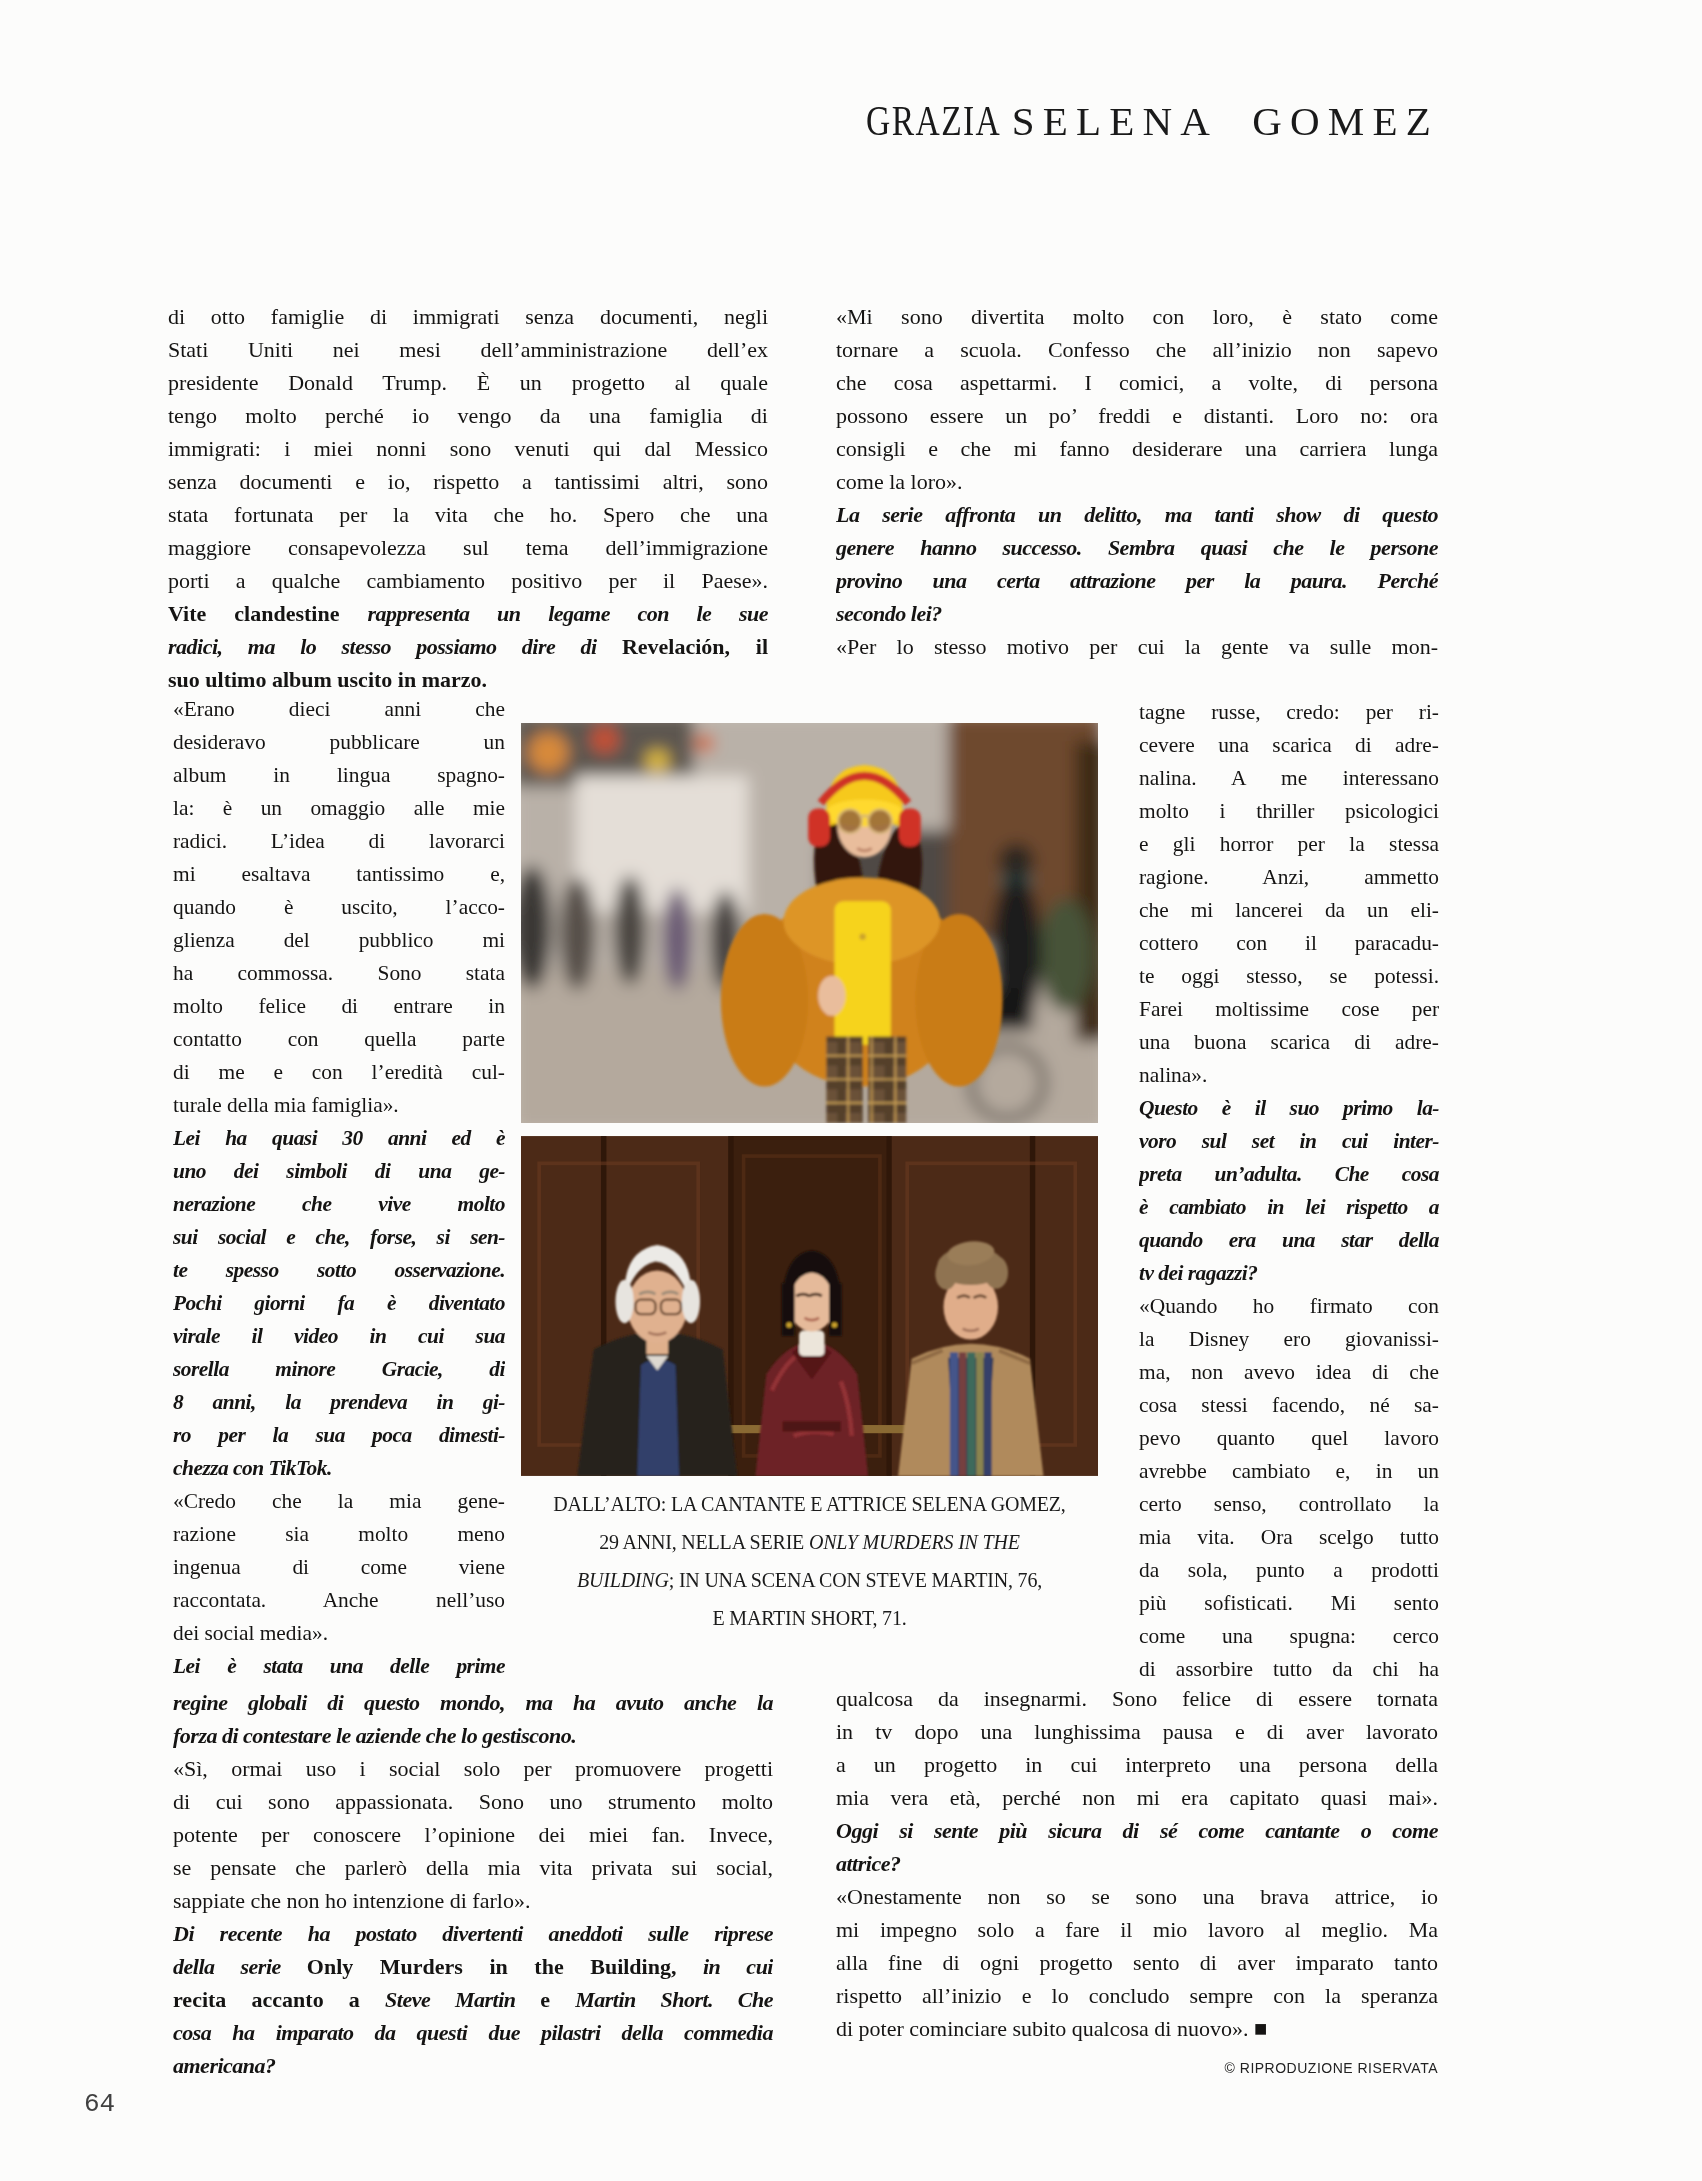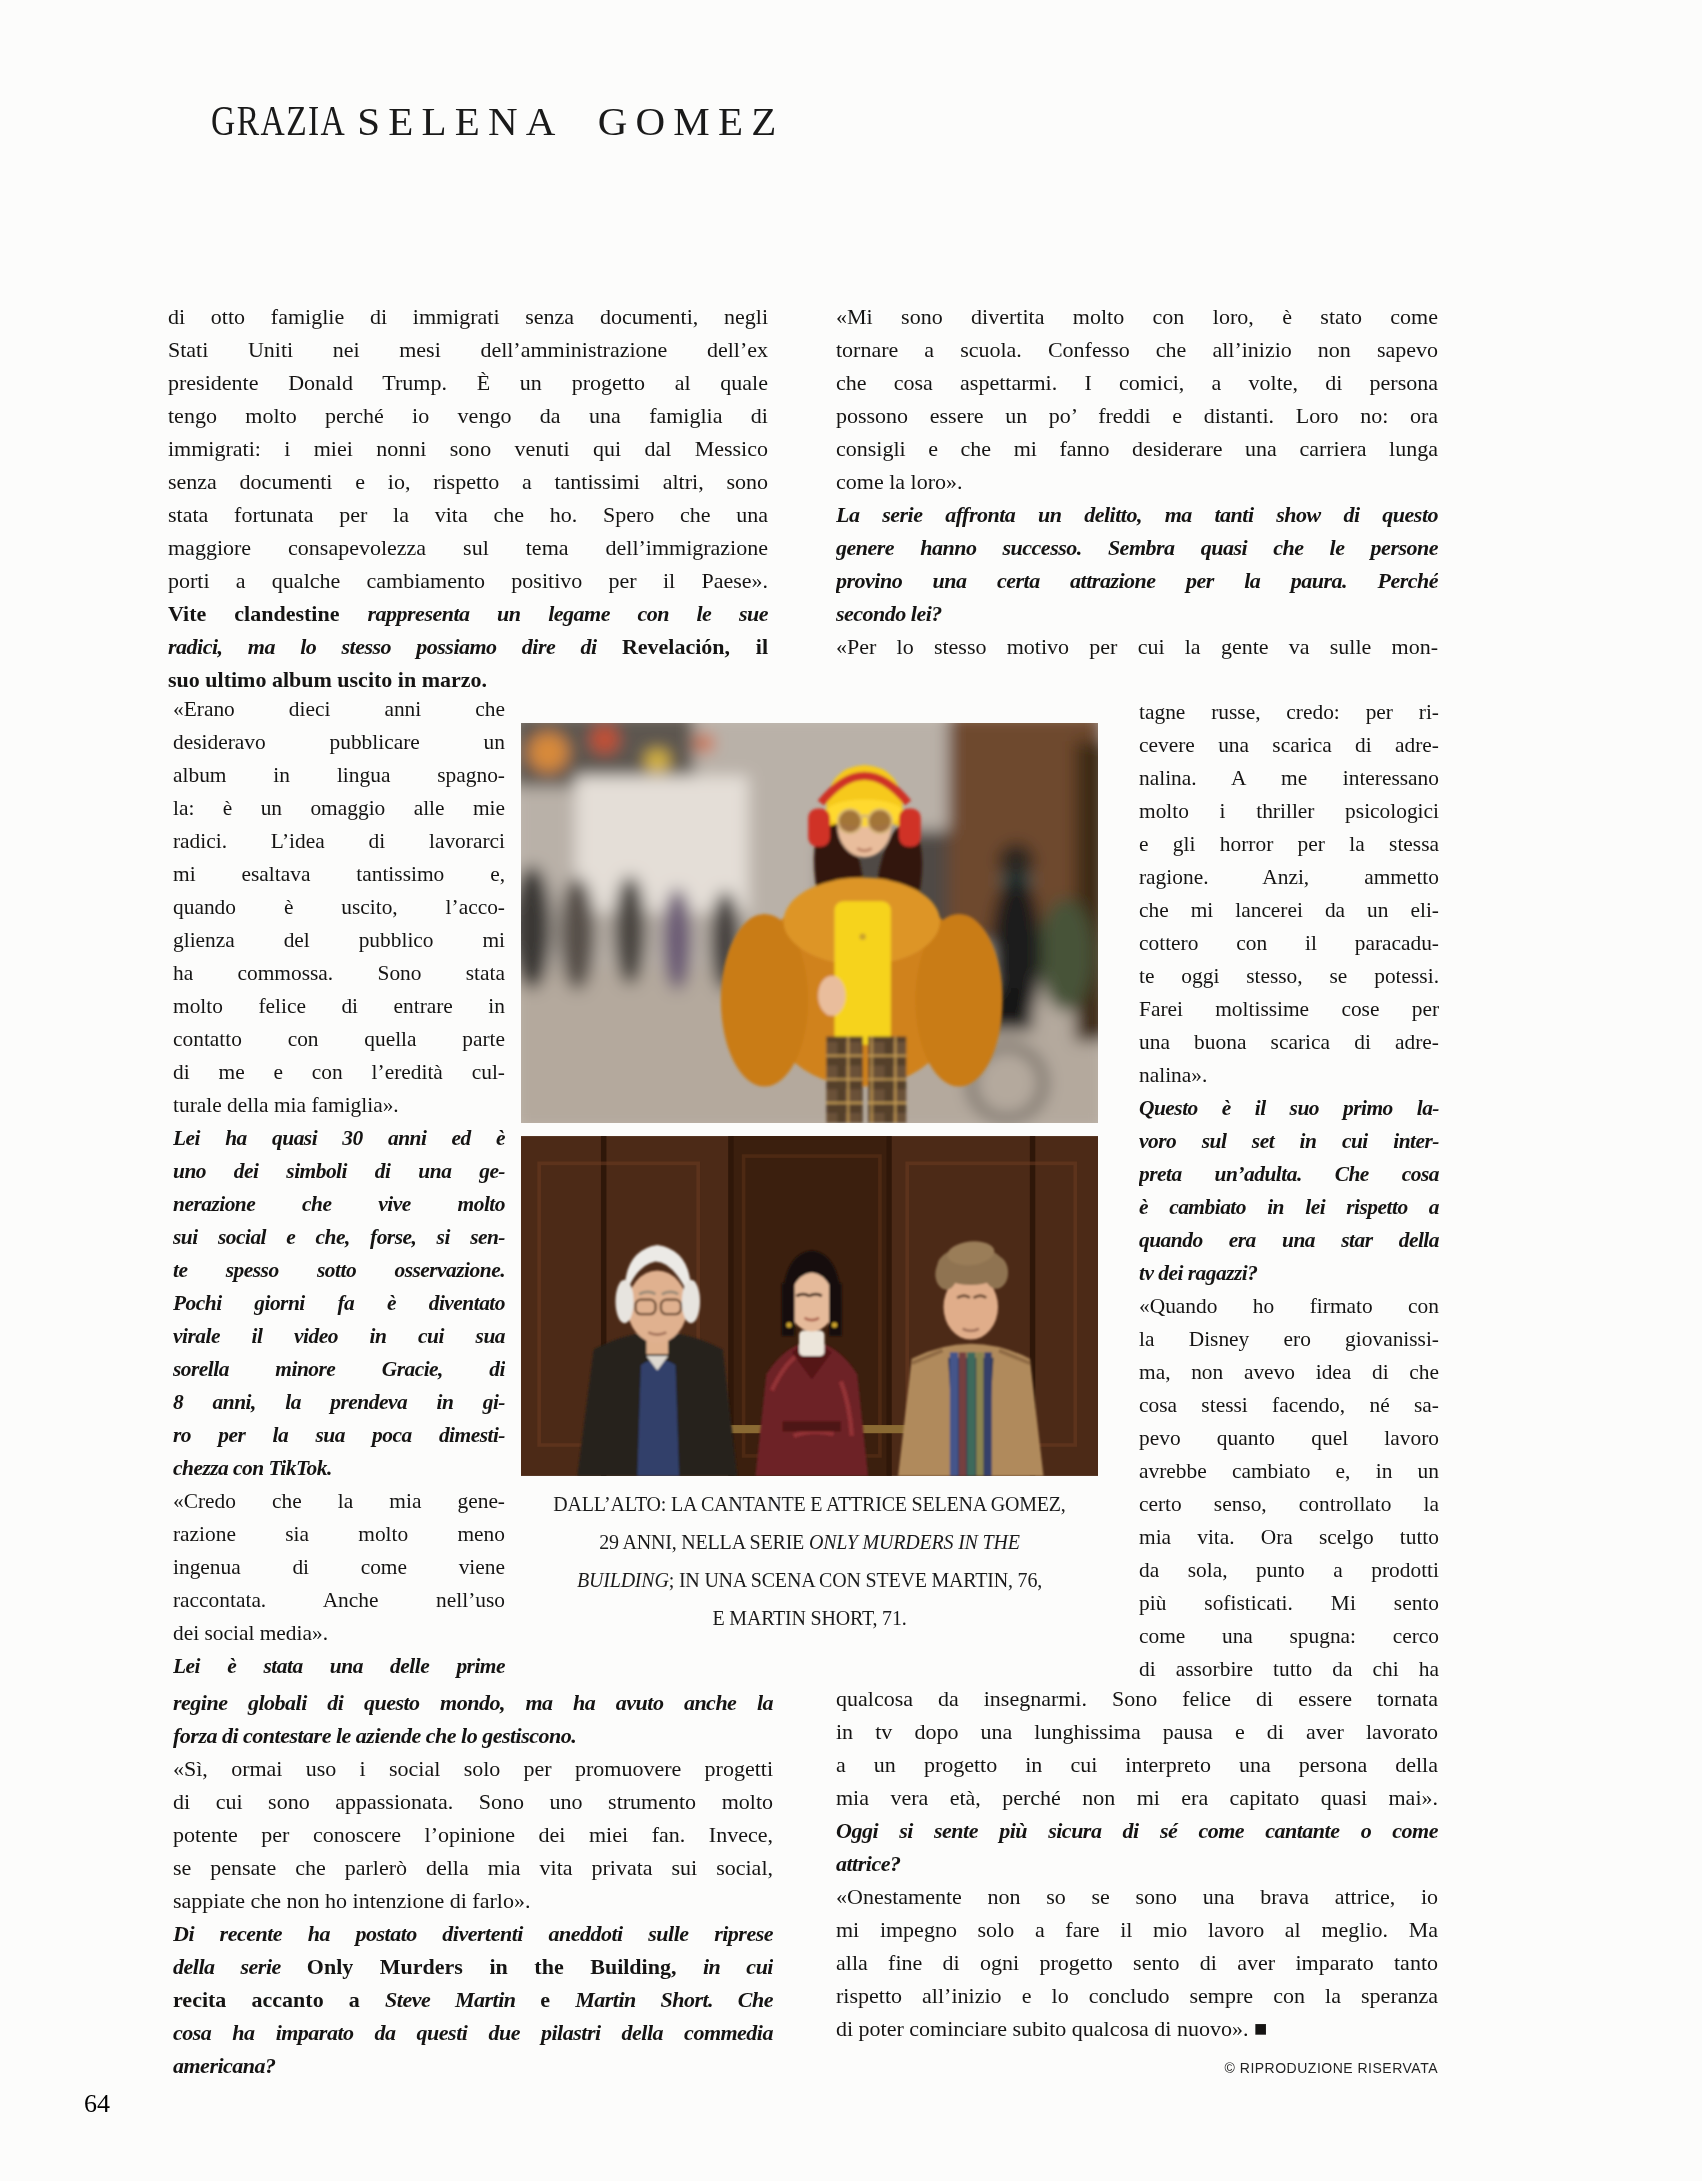--- a/index.html
+++ b/index.html
@@ -1,20 +1,20 @@
 <!DOCTYPE html>
 <html style="font-size:14.5px"><head>
 <meta charset="utf-8">
 <style>
   html,body{margin:0;padding:0;background:#ffffff;}
   .page{position:relative;width:1703px;height:2182px;background:#fcfcfb;
         font-family:"Liberation Serif",serif;color:#151413;overflow:hidden;}
 
   
-  .header{position:absolute;left:173px;top:96px;width:1266px;text-align:left;white-space:nowrap;}
+  .header{position:absolute;left:173px;top:96px;width:1266px;text-align:right;white-space:nowrap;}
   .logo{display:inline-block;font-size:43px;letter-spacing:1.8px;transform:scaleX(.78);
         transform-origin:right center;color:#1a1a1a;}
   .kicker{display:inline-block;font-size:41px;letter-spacing:8.2px;word-spacing:18px;margin-left:7.3px;color:#1a1a1a;}
 
   
   .col{position:absolute;}
   .line{height:33px;line-height:33px;font-size:22px;text-align:justify;text-align-last:justify;
         overflow:hidden;}
   .line.last{text-align-last:left;}
   .col.narrow .line{font-size:21.4px;}
@@ -37,22 +37,22 @@
   .photo svg{display:block;}
 
   
   .caption{position:absolute;left:521px;top:1485px;width:577px;}
   .caption .line{height:38px;line-height:38px;text-align:center;text-align-last:center;
         font-family:Liberation Serif, serif;font-size:20px;letter-spacing:-0.2px;color:#1b1b1b;}
 
   
   .copyright{position:absolute;left:836px;top:2060px;width:602px;text-align:right;
         font-family:"Liberation Sans",sans-serif;font-size:14px;letter-spacing:0.5px;color:#222;}
-  .pagenum{position:absolute;left:84px;top:2089px;font-family:Liberation Serif, serif;
-        font-size:26px;color:#000000;}
+  .pagenum{position:absolute;left:84px;top:2089px;font-family:Liberation Mono, monospace;
+        font-size:26px;color:#404040;}
 </style>
 </head>
 <body>
 
 <div class="page">
 
   <div class="header">
     <span class="logo">GRAZIA</span>
     <span class="kicker">SELENA GOMEZ</span>
   </div>

